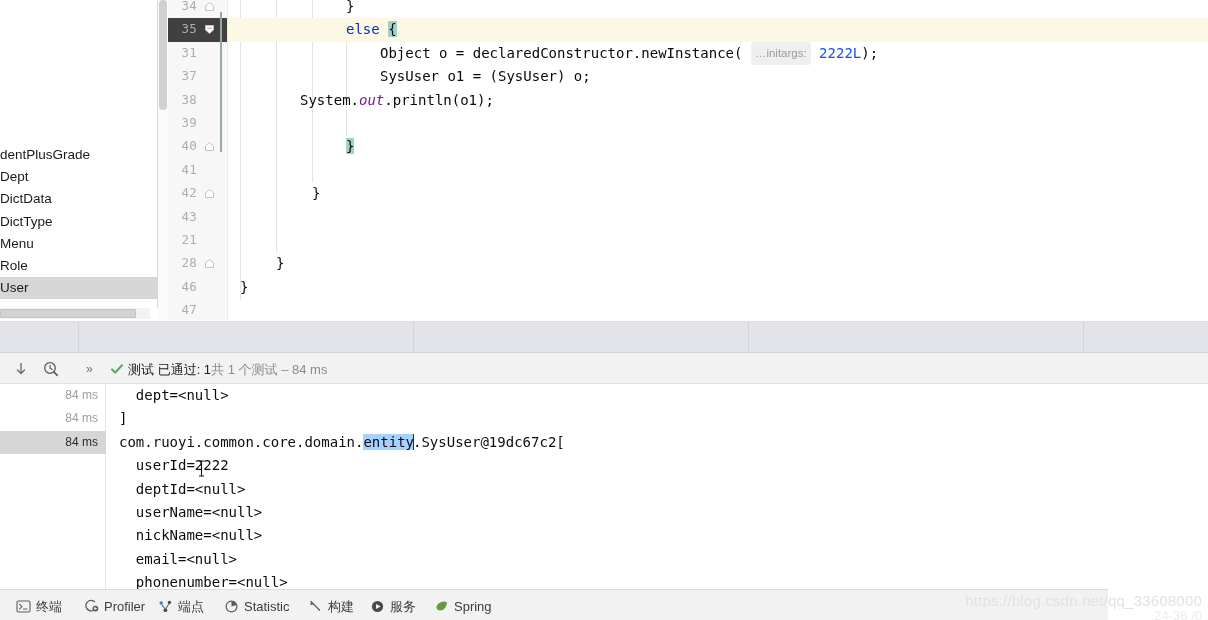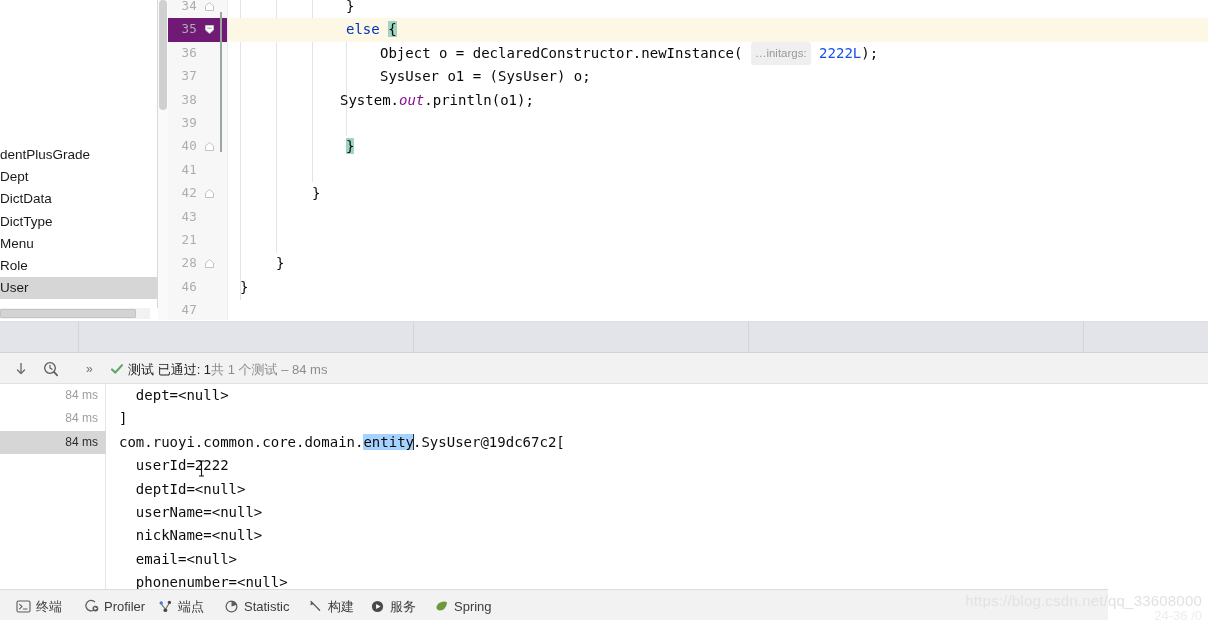--- a/index.html
+++ b/index.html
@@ -54,21 +54,21 @@
   }
 
   
   #gutter {
     position: absolute; left: 168px; top: 0; width: 60px; height: 388px;
     background: #f7f7f7;
   }
   .gutter-line {
     position: absolute; left: 0; width: 60px; height: 23.4px;
   }
-  .gutter-line.highlight { background: #701a75; }
+  .gutter-line.highlight { background: #404040; }
   .gutter-num {
     position: absolute; right: 31px; top: 3px;
     font-family: "DejaVu Sans Mono", monospace;
     font-size: 12.5px; color: #adadad; letter-spacing: .2px;
   }
   .fold-mark {
     position: absolute; left: 36px; top: 6px; width: 11px; height: 11px;
   }
   .fold-mark svg { display:block; }
   #gutter-right-edge {
@@ -244,21 +244,21 @@
         <div class="gutter-line highlight" style="top: 18.4px;">
           <span class="gutter-num">35</span>
           <span class="fold-mark">
             <svg width="11" height="11" viewBox="0 0 11 11">
               <path d="M1.5 1.5 H9.5 V6 L5.5 9.5 L1.5 6 Z" fill="#ffffff" stroke="#c2c2c2" stroke-width="1"></path>
               <path d="M3.3 4.2 H7.7" stroke="#9a9a9a" stroke-width="1"></path>
             </svg>
           </span>
         </div>
         <div class="gutter-line" style="top: 41.8px;">
-          <span class="gutter-num">36</span>
+          <span class="gutter-num">31</span>
         </div>
         <div class="gutter-line" style="top: 65.2px;">
           <span class="gutter-num">37</span>
         </div>
         <div class="gutter-line" style="top: 88.6px;">
           <span class="gutter-num">38</span>
         </div>
         <div class="gutter-line" style="top: 112px;">
           <span class="gutter-num">39</span>
         </div>
@@ -308,21 +308,21 @@
     <div id="code-area">
       <div class="indent-guide" style="left:12px; top:0; height:300px;"></div>
       <div class="indent-guide" style="left:48px; top:0; height:253px;"></div>
       <div class="indent-guide" style="left:84px; top:0; height:182px;"></div>
       <div class="indent-guide" style="left:118px; top:30px; height:106px;"></div>
       <div id="code-lines">
           <div class="code-line" style="top: -5px;"><span style="margin-left:118px">}</span></div>
           <div class="code-line highlight" style="top: 18.4px;"><span style="margin-left:118px"><span class="kw">else</span> <span class="brace-hl">{</span></span></div>
           <div class="code-line" style="top: 41.8px;"><span style="margin-left:152px">Object o = declaredConstructor.newInstance( <span class="hint-pill">…initargs:</span> <span class="num">2222L</span>);</span></div>
           <div class="code-line" style="top: 65.2px;"><span style="margin-left:152px">SysUser o1 = (SysUser) o;</span></div>
-          <div class="code-line" style="top: 88.6px;"><span style="margin-left:112px">System.<span class="fld">out</span>.println(o1);</span></div>
+          <div class="code-line" style="top: 88.6px;"><span style="margin-left:72px">System.<span class="fld">out</span>.println(o1);</span></div>
           <div class="code-line" style="top: 112px;"></div>
           <div class="code-line" style="top: 135.4px;"><span style="margin-left:118px"><span class="brace-hl">}</span></span></div>
           <div class="code-line" style="top: 158.8px;"></div>
           <div class="code-line" style="top: 182.2px;"><span style="margin-left:84px">}</span></div>
           <div class="code-line" style="top: 205.6px;"></div>
           <div class="code-line" style="top: 229px;"></div>
           <div class="code-line" style="top: 252.4px;"><span style="margin-left:48px">}</span></div>
           <div class="code-line" style="top: 275.8px;"><span style="margin-left:12px">}</span></div>
           <div class="code-line" style="top: 299.2px;"></div>
         </div>

